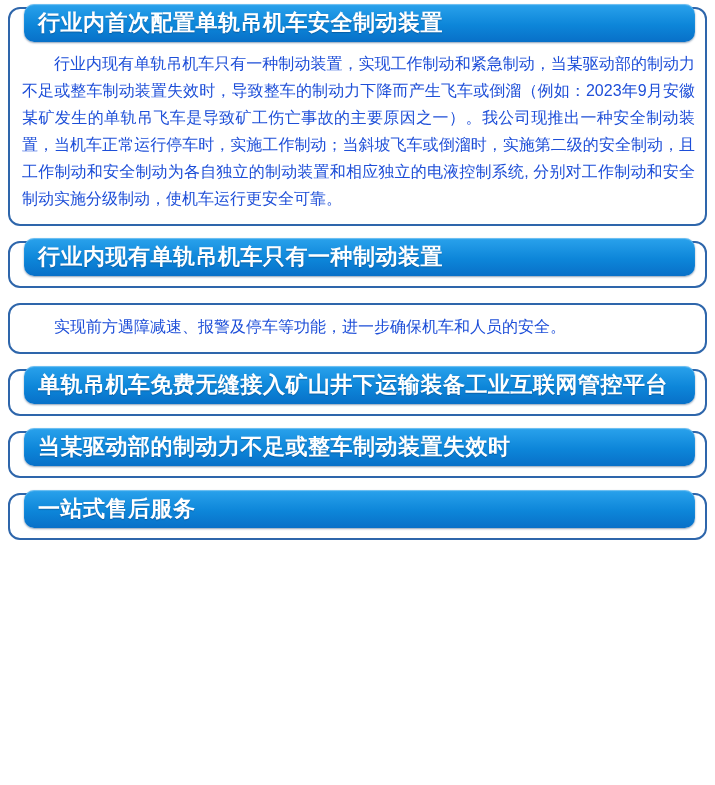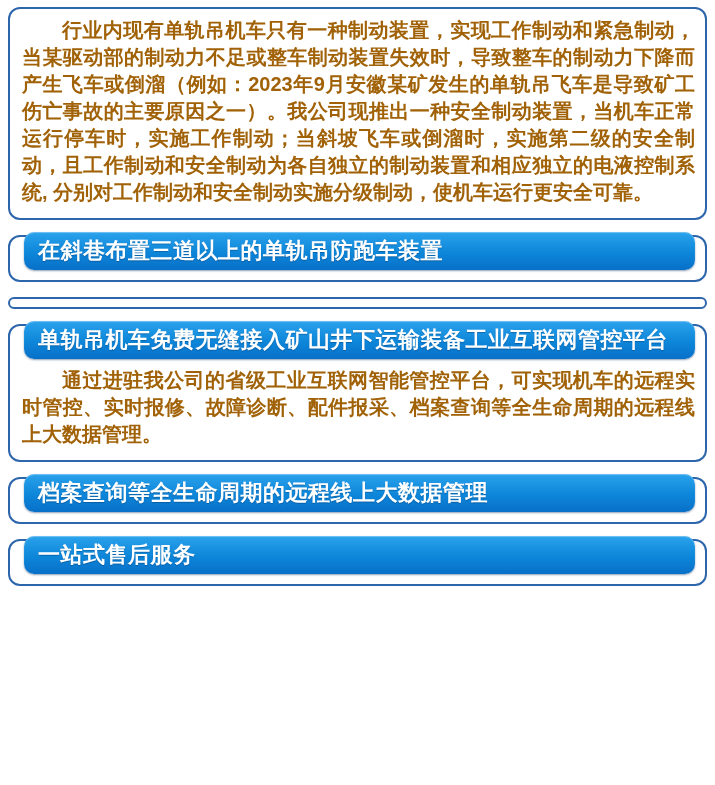--- a/index.html
+++ b/index.html
@@ -38,54 +38,57 @@
   .banner-title {
     color: #ffffff;
     font-size: 22px;
     font-weight: bold;
     letter-spacing: 0.5px;
     white-space: nowrap;
     text-shadow: 0 1px 1px rgba(0, 40, 90, 0.35);
   }
   .body-text {
     margin: 8px 2px 4px 6px;
-    font-size: 20px;
+    font-size: 16px;
     line-height: 27px;
-    font-weight: 700;
-    color: #a16207;
+    font-weight: 400;
+    color: #1d4ed8;
     text-align: justify;
     text-indent: 2em;
   }
 </style>
 </head>
 <body>
 
 <section class="card">
+  <div class="banner">
+    <span class="banner-title">行业内首次配置单轨吊机车安全制动装置</span>
+  </div>
   <p class="body-text">行业内现有单轨吊机车只有一种制动装置，实现工作制动和紧急制动，当某驱动部的制动力不足或整车制动装置失效时，导致整车的制动力下降而产生飞车或倒溜（例如：2023年9月安徽某矿发生的单轨吊飞车是导致矿工伤亡事故的主要原因之一）。我公司现推出一种安全制动装置，当机车正常运行停车时，实施工作制动；当斜坡飞车或倒溜时，实施第二级的安全制动，且工作制动和安全制动为各自独立的制动装置和相应独立的电液控制系统, 分别对工作制动和安全制动实施分级制动，使机车运行更安全可靠。</p>
 </section>
 
 <section class="card">
   <div class="banner">
-    <span class="banner-title">在斜巷布置三道以上的单轨吊防跑车装置</span>
+    <span class="banner-title">行业内现有单轨吊机车只有一种制动装置</span>
   </div>
 </section>
 
 <section class="card">
+  <p class="body-text">实现前方遇障减速、报警及停车等功能，进一步确保机车和人员的安全。</p>
 </section>
 
 <section class="card">
   <div class="banner">
     <span class="banner-title">单轨吊机车免费无缝接入矿山井下运输装备工业互联网管控平台</span>
   </div>
-  <p class="body-text">通过进驻我公司的省级工业互联网智能管控平台，可实现机车的远程实时管控、实时报修、故障诊断、配件报采、档案查询等全生命周期的远程线上大数据管理。</p>
 </section>
 
 <section class="card">
   <div class="banner">
-    <span class="banner-title">档案查询等全生命周期的远程线上大数据管理</span>
+    <span class="banner-title">当某驱动部的制动力不足或整车制动装置失效时</span>
   </div>
 </section>
 
 <section class="card">
   <div class="banner">
     <span class="banner-title">一站式售后服务</span>
   </div>
 
 </section>
 

